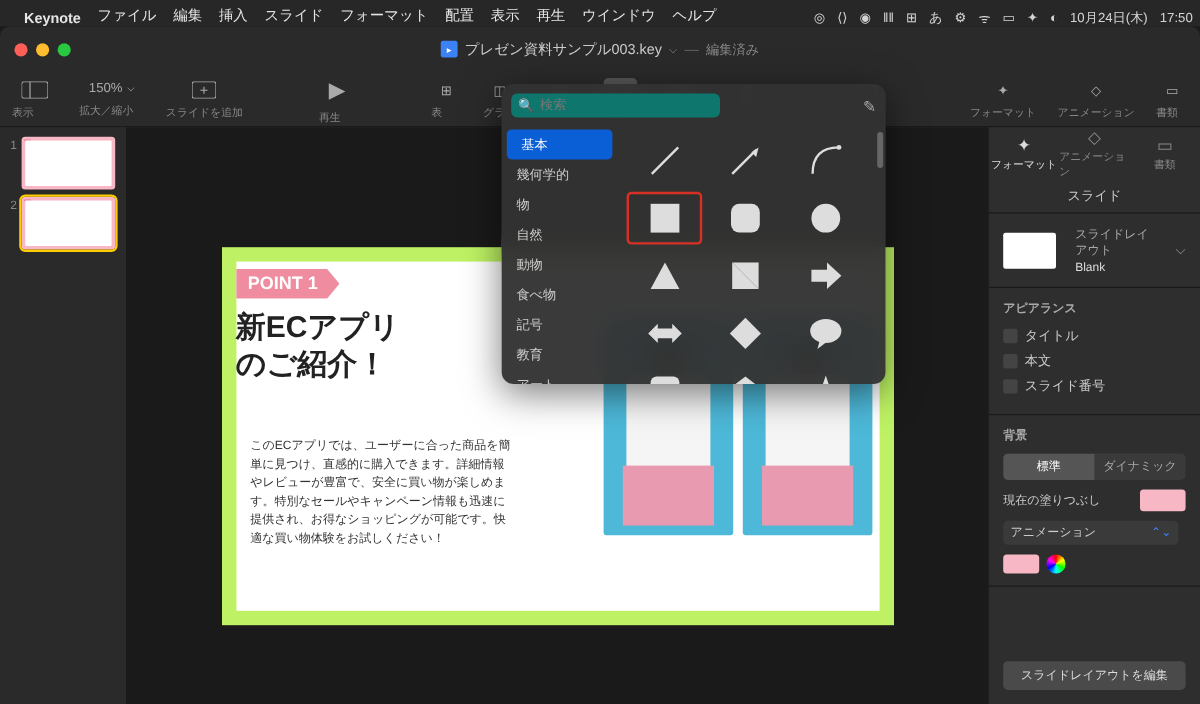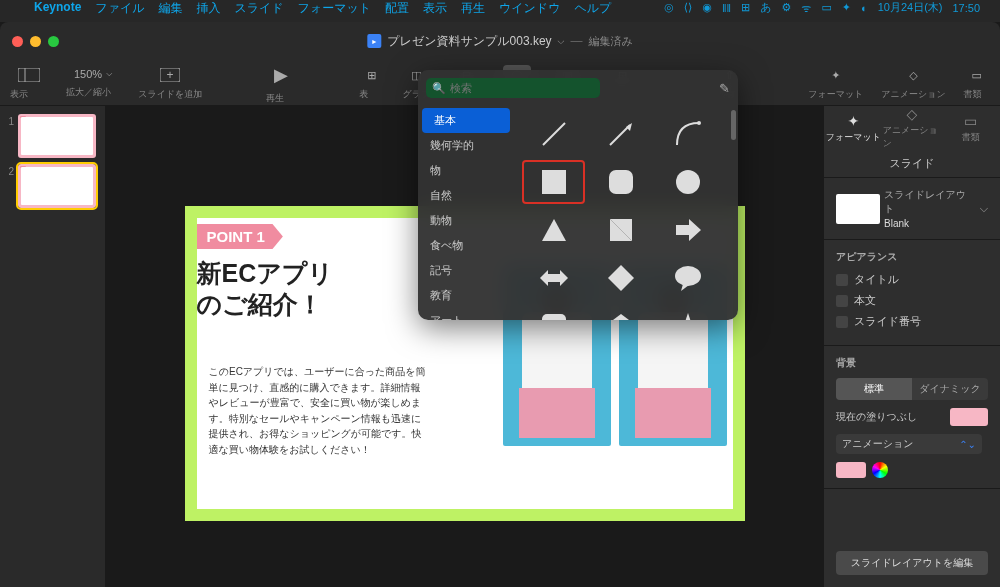--- a/index.html
+++ b/index.html
@@ -1,17 +1,17 @@
 <!DOCTYPE html>
 <html><head>
 <meta charset="utf-8">
 <style>
 *{margin:0;padding:0;box-sizing:border-box;font-family:-apple-system,"Hiragino Sans",sans-serif;-webkit-font-smoothing:antialiased}
 body{width:1000px;height:587px;background:#1a1a1a;overflow:hidden;position:relative;color:#ddd;font-size:11px}
-.menubar{height:22px;background:rgba(40,40,40,.95);display:flex;align-items:flex-start;padding:0 20px;gap:14px;font-size:12px;color:#0ea5e9}
+.menubar{height:22px;background:rgba(40,40,40,.95);display:flex;align-items:flex-end;padding:0 6px;gap:14px;font-size:12px;color:#e5e5e5}
 .menubar .apple{font-size:13px}
 .menubar .appname{font-weight:600}
 .menubar .spacer{flex:1}
 .menubar .status{display:flex;gap:10px;align-items:center;font-size:11px}
 .menubar .status span{opacity:.9}
 .window{position:absolute;top:22px;left:0;width:1000px;height:565px;background:#2a2a2a;border-radius:8px 8px 0 0;display:flex;flex-direction:column}
 .titlebar{height:38px;display:flex;align-items:center;position:relative}
 .traffic{display:flex;gap:7px;padding-left:12px}
 .traffic div{width:11px;height:11px;border-radius:50%}
 .tl-r{background:#ff5f57}.tl-y{background:#febc2e}.tl-g{background:#28c840}
@@ -47,42 +47,42 @@
 .person .head{width:30px;height:30px;background:#2a2a2a;border-radius:50%;margin:0 auto}
 .person .body{width:70px;height:80px;background:#f5f5f5;margin:0 auto;border-radius:8px 8px 0 0;margin-top:-4px}
 .person .skirt{width:76px;height:50px;background:#e89bb0;margin:0 auto;margin-top:-4px}
 .sidebar-r{width:177px;background:#2e2e2e;border-left:1px solid #1a1a1a;display:flex;flex-direction:column;font-size:11px}
 .insp-tabs{display:flex;height:44px}
 .insp-tab{flex:1;display:flex;flex-direction:column;align-items:center;justify-content:center;gap:2px;color:#888;font-size:9px}
 .insp-tab.active{color:#ddd}
 .insp-tab .ico{font-size:14px}
 .insp-title{text-align:center;padding:6px 0;font-size:11px;color:#ccc;border-bottom:1px solid #1a1a1a}
 .insp-sec{padding:10px 12px;border-bottom:1px solid #1a1a1a}
-.layout-row{display:flex;gap:4px;align-items:center}
+.layout-row{display:flex;gap:16px;align-items:center}
 .layout-thumb{width:44px;height:30px;background:#fff;border-radius:2px}
 .layout-info{flex:1;display:flex;flex-direction:column;gap:2px;font-size:10px;color:#aaa}
 .layout-info .name{color:#ddd}
 .chev{color:#888}
 .insp-label{font-size:10px;color:#aaa;font-weight:600;margin-bottom:8px}
 .chk-row{display:flex;align-items:center;gap:6px;margin-bottom:6px;font-size:11px;color:#ccc}
 .chk{width:12px;height:12px;background:#444;border-radius:2px}
 .seg{display:flex;background:#3a3a3a;border-radius:4px;overflow:hidden;font-size:10px}
 .seg div{flex:1;text-align:center;padding:4px 0;color:#aaa}
 .seg div.active{background:#555;color:#fff}
 .fill-row{display:flex;align-items:center;justify-content:space-between;margin-top:8px}
 .swatch{width:38px;height:18px;background:#f7b7c5;border-radius:3px}
 .swatch.sm{width:30px;height:16px}
 .color-sel{display:flex;align-items:center;gap:4px;background:#3a3a3a;border-radius:4px;padding:3px 6px;flex:1;margin-right:6px;font-size:10px;color:#ccc}
 .color-sel .arr{margin-left:auto;color:#3b82f6}
 .color-wheel{width:16px;height:16px;border-radius:50%;background:conic-gradient(red,yellow,lime,cyan,blue,magenta,red)}
 .edit-btn{margin:auto 12px 12px;background:#4a4a4a;color:#ddd;text-align:center;padding:5px 0;border-radius:4px;font-size:10px}
 
 .popover{position:absolute;top:70px;left:418px;width:320px;height:250px;background:rgba(50,50,50,.96);border-radius:10px;box-shadow:0 8px 30px rgba(0,0,0,.5);display:flex;flex-direction:column;overflow:hidden;backdrop-filter:blur(10px)}
 .pop-search{padding:8px;display:flex;gap:6px;align-items:center}
-.pop-search input{flex:1;background:#14532d;border:none;border-radius:5px;padding:4px 8px 4px 24px;color:#ccc;font-size:11px}
+.pop-search input{flex:1;background:#0f766e;border:none;border-radius:5px;padding:4px 8px 4px 24px;color:#ccc;font-size:11px}
 .pop-search .srch-wrap{position:relative;flex:1}
 .pop-search .srch-ico{position:absolute;left:6px;top:50%;transform:translateY(-50%);color:#888;font-size:11px}
 .pop-search .pencil{color:#aaa;font-size:13px}
 .pop-body{flex:1;display:flex;overflow:hidden}
 .pop-cats{width:96px;overflow-y:auto;padding:2px 0}
 .pop-cats div{padding:5px 12px;font-size:11px;color:#ccc;cursor:pointer}
 .pop-cats div.active{background:#0a5fd6;color:#fff;border-radius:4px;margin:0 4px}
 .pop-grid{flex:1;overflow-y:auto;padding:6px 8px;display:grid;grid-template-columns:repeat(3,1fr);gap:4px;align-content:start}
 .shape-cell{height:44px;display:flex;align-items:center;justify-content:center;border-radius:4px}
 .shape-cell.sel{outline:2px solid #d93025;outline-offset:-2px}

